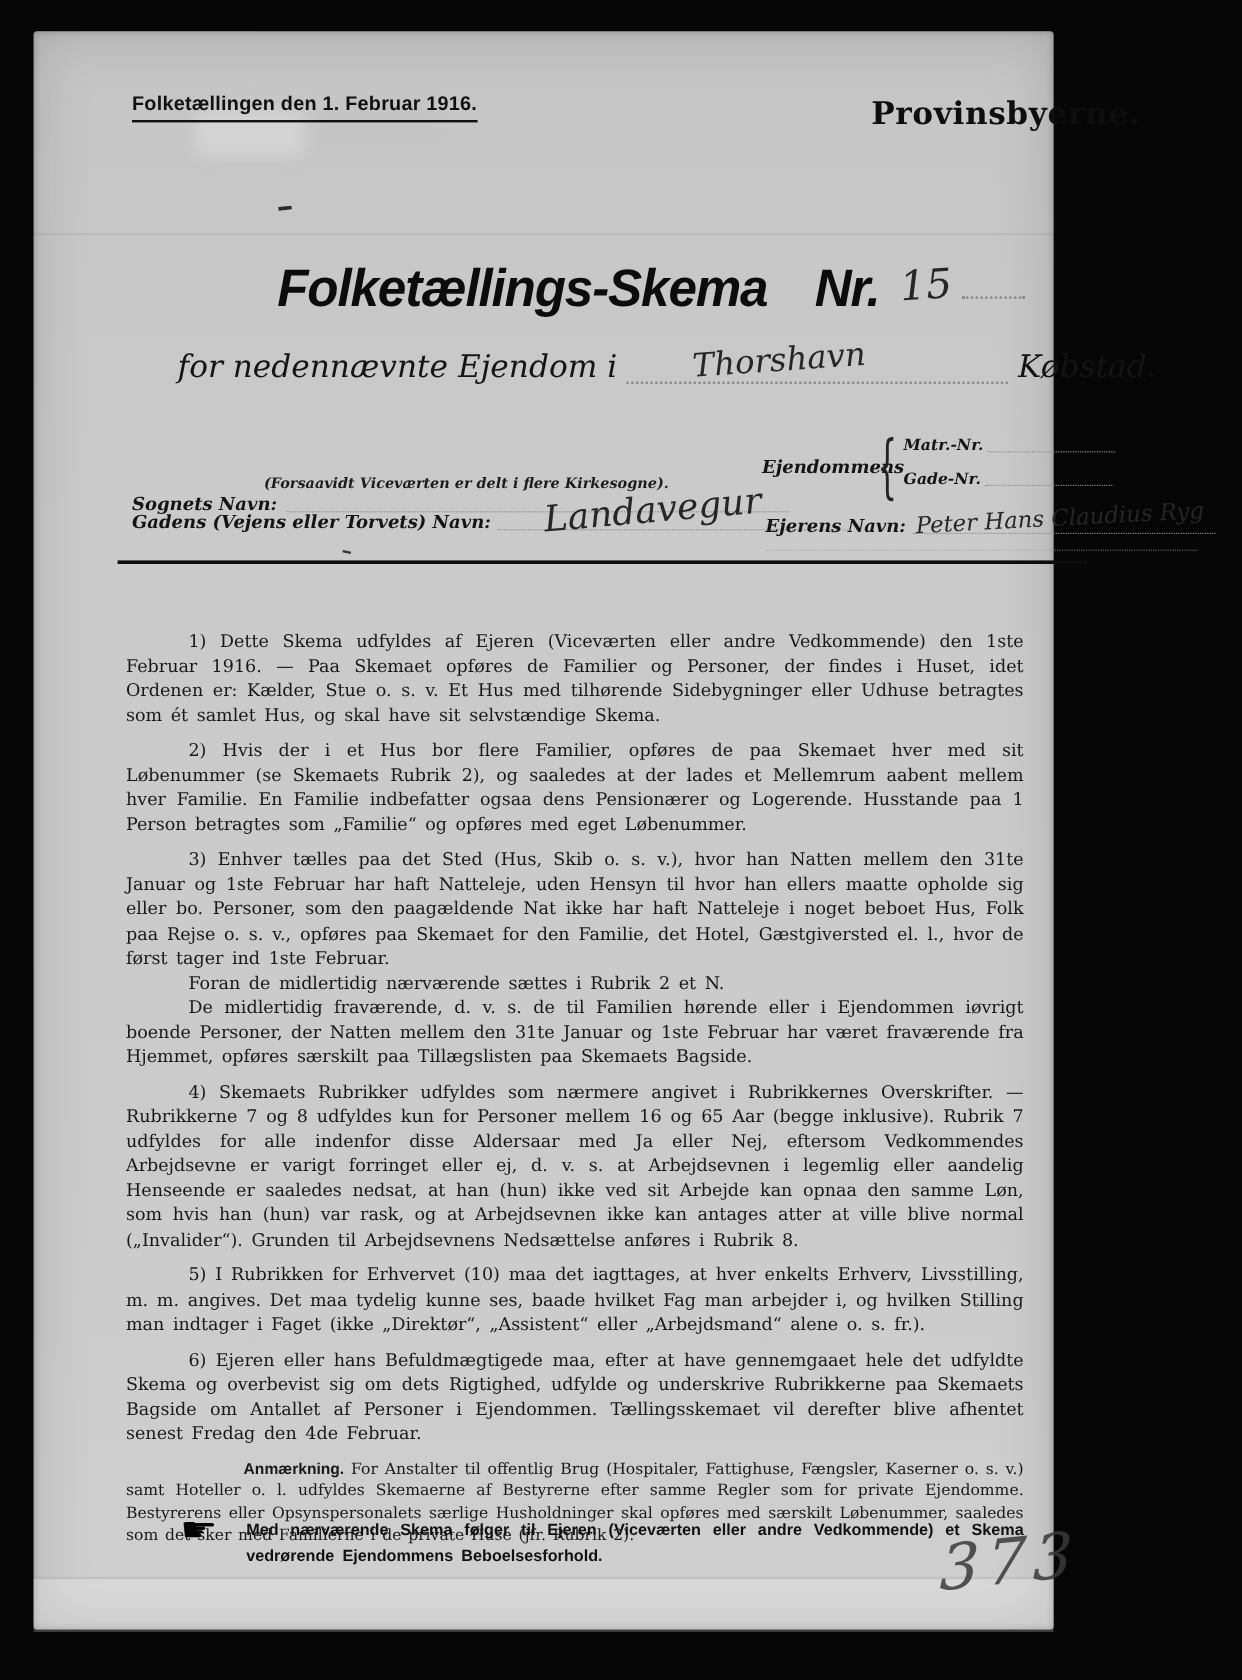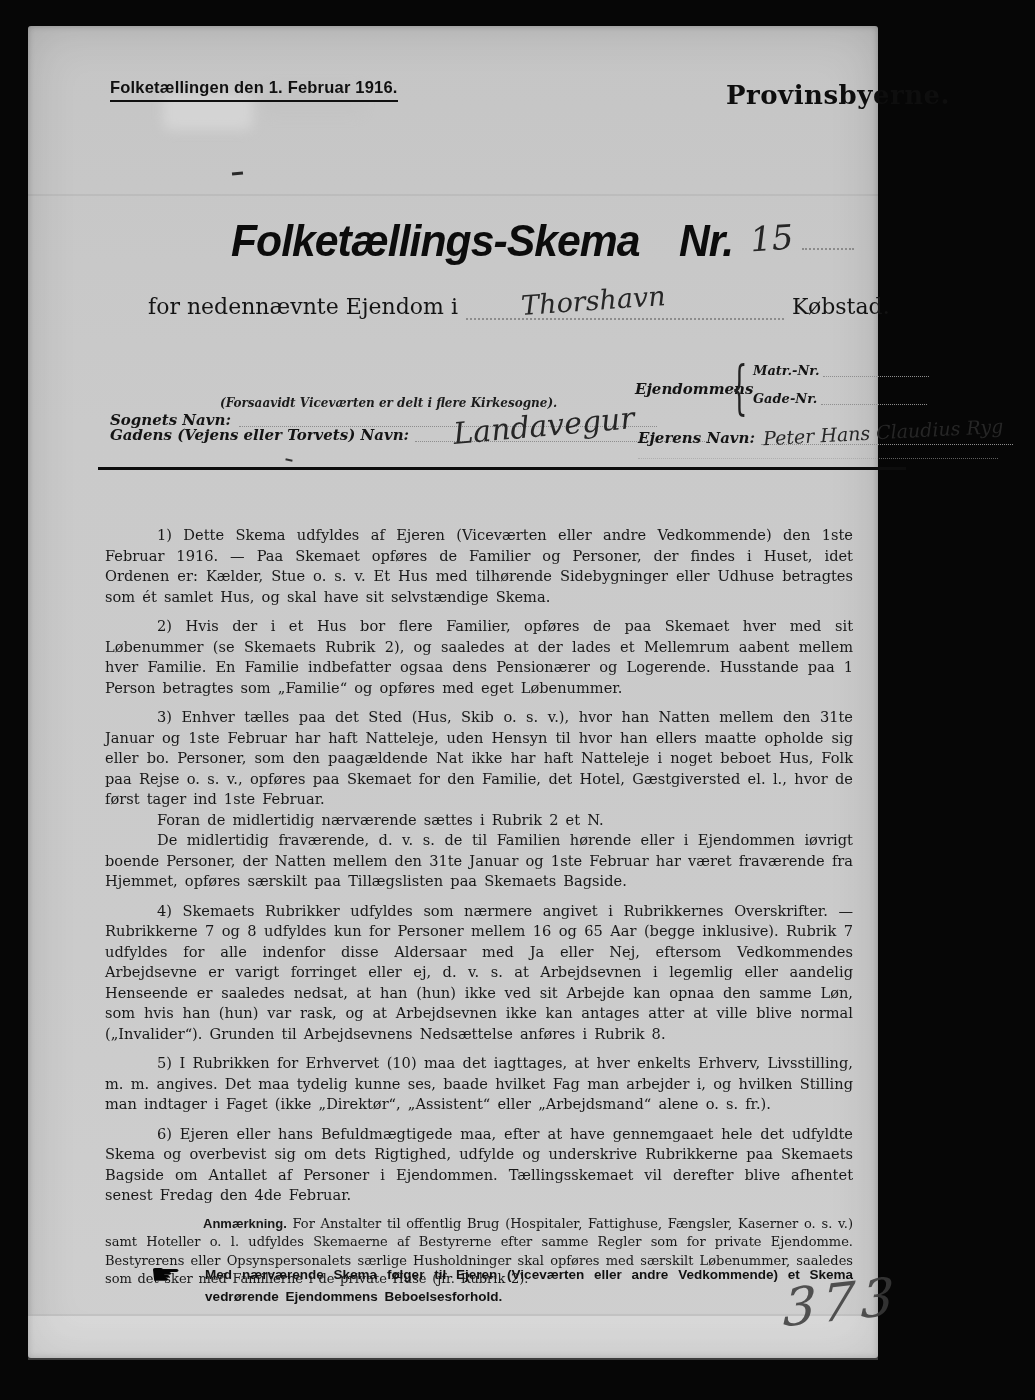--- a/index.html
+++ b/index.html
@@ -44,21 +44,21 @@
     font-family:"Liberation Sans", sans-serif;font-weight:bold;font-style:italic;
     font-size:44px;color:#0c0c0c;letter-spacing:-1px;transform:scaleX(.97);transform-origin:left;
   }
   .title-nr{margin-left:22px;}
   .hand{font-family:"DejaVu Serif", serif;font-style:italic;color:#262626;}
   .title-num{display:inline-block;font-size:34px;margin-left:10px;transform:rotate(-4deg);vertical-align:6px;}
   .title-dots{display:inline-block;width:52px;border-bottom:2px dotted #8b8b8b;vertical-align:6px;margin-left:4px;}
 
   
   .subtitle-row{position:absolute;left:120px;top:262px;white-space:nowrap;}
-  .sub-it{font-size:22px;color:#141414;}
+  .sub-it{font-style:italic;font-size:26px;color:#141414;}
   .place-slot{display:inline-block;width:318px;border-bottom:2px dotted #8d8d8d;position:relative;height:30px;vertical-align:-6px;margin:0 8px;}
   .place-hand{position:absolute;left:55px;bottom:2px;font-size:27px;transform:rotate(-4deg);white-space:nowrap;}
 
   
   .lbl{font-weight:bold;font-style:italic;font-size:15px;color:#141414;}
   .dotline{display:inline-block;border-bottom:1.5px dotted #8d8d8d;height:14px;vertical-align:-2px;}
   .row-sognets{position:absolute;left:82px;top:354px;white-space:nowrap;margin-top:30px;}
   .row-sognets .dotline{width:418px;margin-left:8px;}
   .sognets-note{position:absolute;left:192px;top:370px;font-weight:bold;font-style:italic;font-size:12px;color:#1c1c1c;}
 

